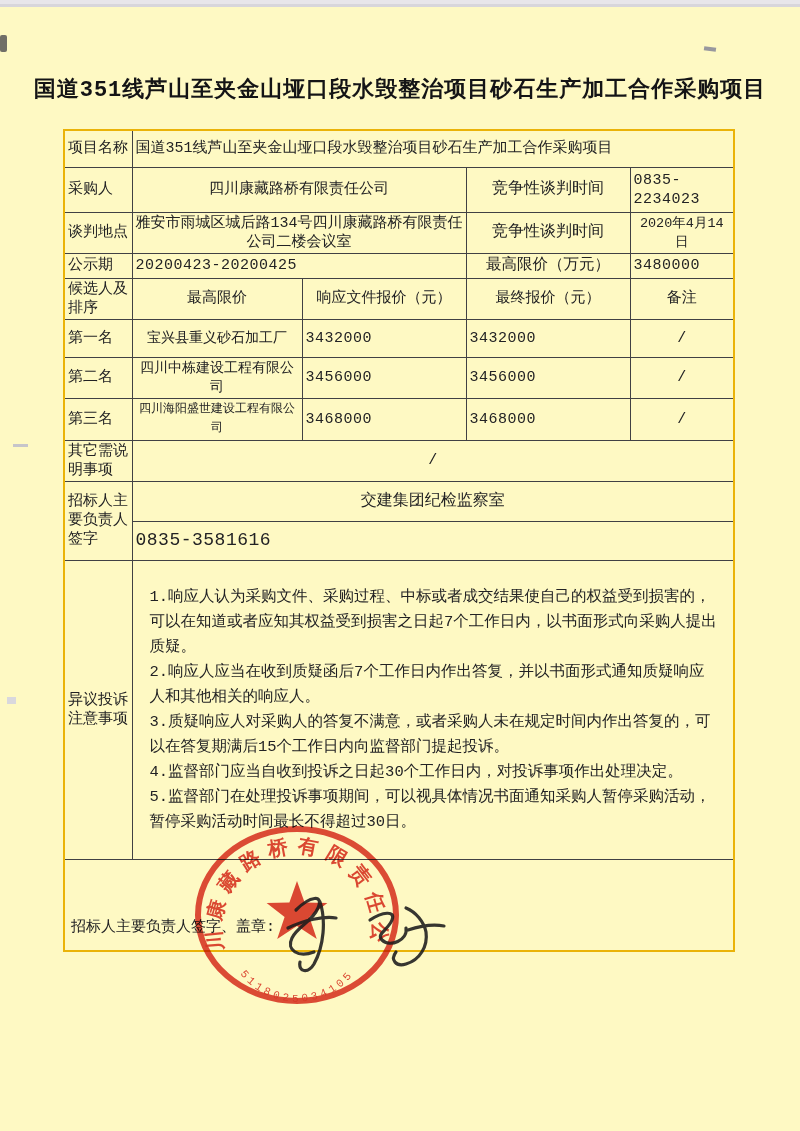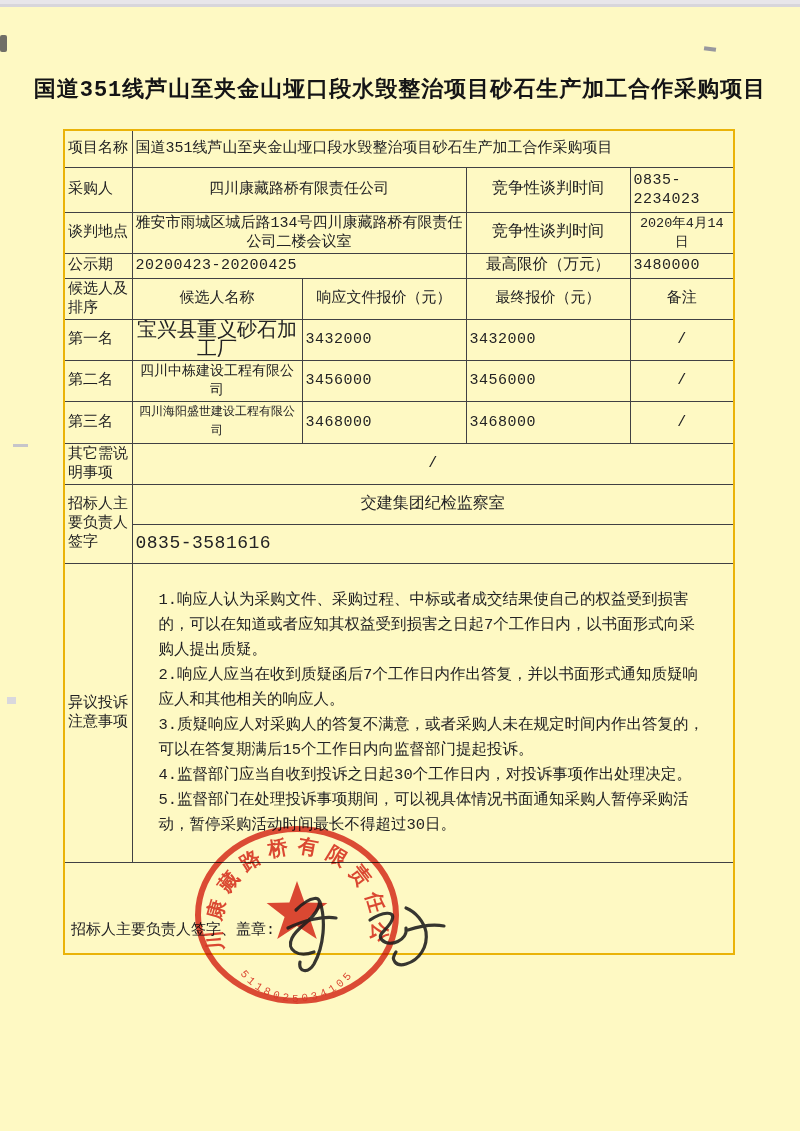--- a/index.html
+++ b/index.html
@@ -86,29 +86,29 @@
 
     <tr style="height:25px;">
       <td class="lbl">公示期</td>
       <td class="num" colspan="2">20200423-20200425</td>
       <td class="ctr" style="font-size:15.5px;">最高限价（万元）</td>
       <td class="num">3480000</td>
     </tr>
 
     <tr style="height:37px;">
       <td class="lbl">候选人及排序</td>
-      <td class="ctr">候选人名称</td>
+      <td class="ctr">最高限价</td>
       <td class="ctr">响应文件报价（元）</td>
       <td class="ctr">最终报价（元）</td>
       <td class="ctr">备注</td>
     </tr>
 
     <tr style="height:38px;">
       <td class="lbl">第一名</td>
-      <td class="ctr" style="font-size:20px;">宝兴县重义砂石加工厂</td>
+      <td class="ctr" style="font-size:14px;">宝兴县重义砂石加工厂</td>
       <td class="num">3432000</td>
       <td class="num">3432000</td>
       <td class="ctr">/</td>
     </tr>
 
     <tr style="height:38px;">
       <td class="lbl">第二名</td>
       <td class="ctr" style="font-size:14px;">四川中栋建设工程有限公司</td>
       <td class="num">3456000</td>
       <td class="num">3456000</td>
@@ -131,21 +131,21 @@
     <tr style="height:40px;">
       <td class="lbl" rowspan="2">招标人主要负责人签字</td>
       <td class="ctr" colspan="4" style="font-size:16px;">交建集团纪检监察室</td>
     </tr>
     <tr style="height:39px;">
       <td class="num" colspan="4" style="font-size:18px;">0835-3581616</td>
     </tr>
 
     <tr style="height:299px;">
       <td class="lbl">异议投诉注意事项</td>
-      <td colspan="4" style="padding:17px;">
+      <td colspan="4" style="padding:8px;">
         <div class="objection-list">
           <div>1.响应人认为采购文件、采购过程、中标或者成交结果使自己的权益受到损害的，可以在知道或者应知其权益受到损害之日起7个工作日内，以书面形式向采购人提出质疑。</div>
           <div>2.响应人应当在收到质疑函后7个工作日内作出答复，并以书面形式通知质疑响应人和其他相关的响应人。</div>
           <div>3.质疑响应人对采购人的答复不满意，或者采购人未在规定时间内作出答复的，可以在答复期满后15个工作日内向监督部门提起投诉。</div>
           <div>4.监督部门应当自收到投诉之日起30个工作日内，对投诉事项作出处理决定。</div>
           <div>5.监督部门在处理投诉事项期间，可以视具体情况书面通知采购人暂停采购活动，暂停采购活动时间最长不得超过30日。</div>
         </div>
       </td>
     </tr>
 

